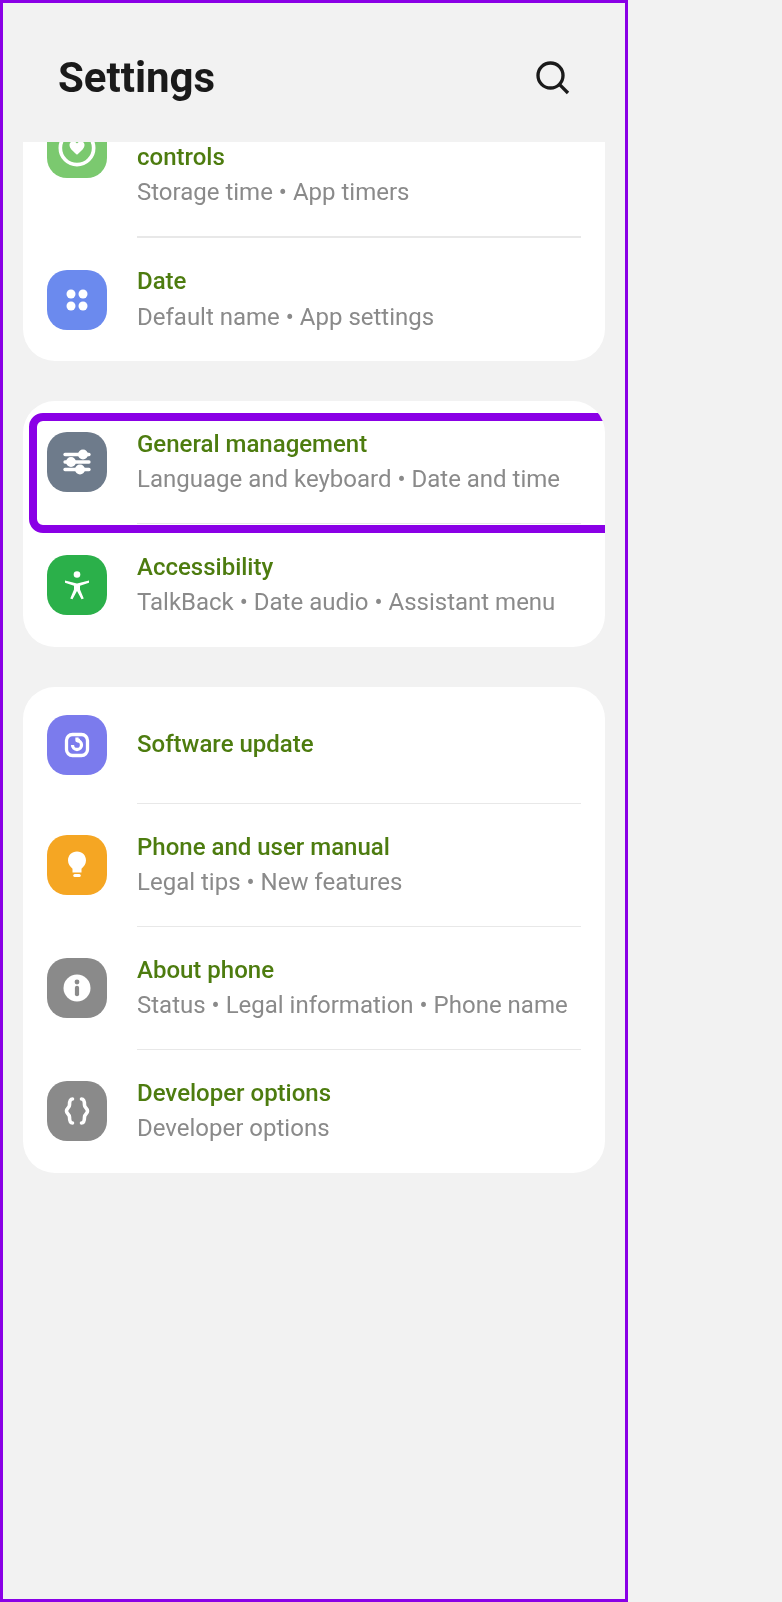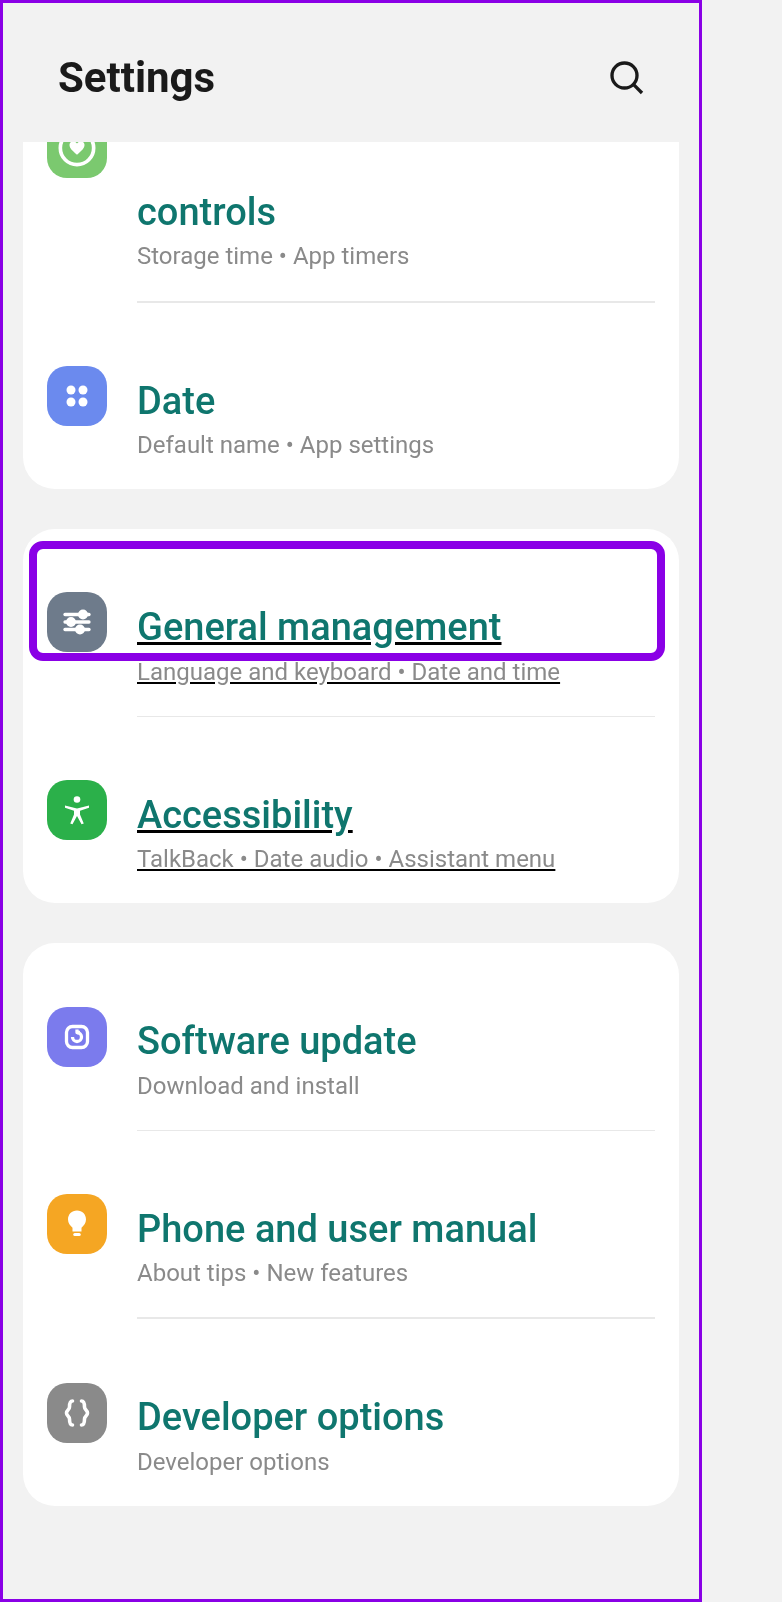--- a/index.html
+++ b/index.html
@@ -4,21 +4,21 @@
 <style>
   * { margin: 0; padding: 0; box-sizing: border-box; }
   html, body {
     width: 782px;
     height: 1602px;
     font-family: -apple-system, BlinkMacSystemFont, 'Segoe UI', Roboto, sans-serif;
     background: #f2f2f2;
     overflow: hidden;
   }
   .outer {
-    width: 702px;
+    width: 628px;
     height: 1602px;
     border: 3px solid #8a00e6;
     background: #f2f2f2;
   }
   .header {
     display: flex;
     align-items: center;
     justify-content: space-between;
     padding: 50px 50px 40px 55px;
   }
@@ -62,25 +62,24 @@
     align-items: center;
     justify-content: center;
     flex-shrink: 0;
     margin-right: 30px;
   }
   .text-wrap {
     flex: 1;
     min-width: 0;
   }
   .row-title {
-    font-size: 38px;
+    font-size: 24px;
     font-weight: 500;
-    color: #0f766e;
+    color: #4d7c0f;
     line-height: 1.3;
-    margin-top: 46px;
   }
   .row-sub {
     font-size: 24px;
     color: #8a8a8a;
     margin-top: 4px;
     line-height: 1.3;
   }
   .divider {
     height: 1px;
     background: #e8e8e8;
@@ -142,21 +141,21 @@
           <circle cx="16" cy="16" r="3"></circle>
         </svg>
       </div>
       <div class="text-wrap">
         <div class="row-title">Date</div>
         <div class="row-sub">Default name  •  App settings</div>
       </div>
     </div>
   </div>
 
-  <div class="card" style="position:relative;text-decoration:underline;">
+  <div class="card" style="position:relative;">
     <div class="row" style="position:relative;">
       <div class="icon-wrap bg-slategray">
         <svg width="36" height="36" viewBox="0 0 24 24" stroke="#fff" stroke-width="2.2" fill="none" stroke-linecap="round">
           <line x1="4" y1="7" x2="20" y2="7"></line>
           <circle cx="16" cy="7" r="2.2" fill="#fff"></circle>
           <line x1="4" y1="12" x2="20" y2="12"></line>
           <circle cx="8" cy="12" r="2.2" fill="#fff"></circle>
           <line x1="4" y1="17" x2="20" y2="17"></line>
           <circle cx="14" cy="17" r="2.2" fill="#fff"></circle>
         </svg>
@@ -186,37 +185,49 @@
     <div class="row">
       <div class="icon-wrap bg-violet">
         <svg width="36" height="36" viewBox="0 0 24 24" fill="none" stroke="#fff" stroke-width="2.2">
           <rect x="5" y="5" width="14" height="14" rx="4"></rect>
           <path d="M9 12 A3 3 0 1 0 12 9"></path>
           <path d="M12 7 L12 9 L14 9" fill="#fff" stroke-linejoin="round"></path>
         </svg>
       </div>
       <div class="text-wrap">
         <div class="row-title">Software update</div>
-        <div class="row-sub">Download and install</div>
       </div>
     </div>
     <div class="divider"></div>
     <div class="row">
       <div class="icon-wrap bg-orange">
         <svg width="36" height="36" viewBox="0 0 24 24" fill="#fff">
           <path d="M12 3 C8.5 3 6 5.5 6 9 C6 11.5 7.5 13 9 14.5 L9 17 L15 17 L15 14.5 C16.5 13 18 11.5 18 9 C18 5.5 15.5 3 12 3 Z"></path>
           <rect x="9.5" y="18" width="5" height="2" rx="1"></rect>
         </svg>
       </div>
       <div class="text-wrap">
         <div class="row-title">Phone and user manual</div>
-        <div class="row-sub">About tips  •  New features</div>
-      </div>
-    </div>
-    <div class="divider"></div>
+        <div class="row-sub">Legal tips  •  New features</div>
+      </div>
+    </div>
+    <div class="divider"></div>
+    <div class="row">
+      <div class="icon-wrap bg-gray">
+        <svg width="36" height="36" viewBox="0 0 24 24" fill="none">
+          <circle cx="12" cy="12" r="9" fill="#fff"></circle>
+          <circle cx="12" cy="8" r="1.6" fill="#8a8a8a"></circle>
+          <rect x="10.6" y="10.5" width="2.8" height="7" rx="1.4" fill="#8a8a8a"></rect>
+        </svg>
+      </div>
+      <div class="text-wrap">
+        <div class="row-title">About phone</div>
+        <div class="row-sub">Status  •  Legal information  •  Phone name</div>
+      </div>
+    </div>
     <div class="divider"></div>
     <div class="row">
       <div class="icon-wrap bg-gray">
         <svg width="36" height="36" viewBox="0 0 24 24" fill="none" stroke="#fff" stroke-width="2.4" stroke-linecap="round">
           <path d="M9 4 C7 4 7 6 7 8 C7 10 5 10 5 12 C5 14 7 14 7 16 C7 18 7 20 9 20"></path>
           <path d="M15 4 C17 4 17 6 17 8 C17 10 19 10 19 12 C19 14 17 14 17 16 C17 18 17 20 15 20"></path>
         </svg>
       </div>
       <div class="text-wrap">
         <div class="row-title">Developer options</div>

